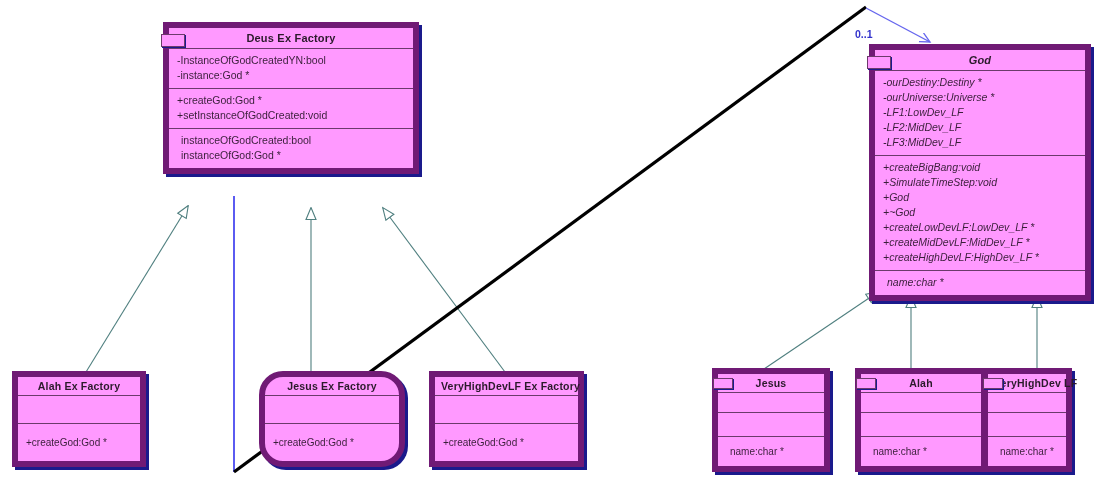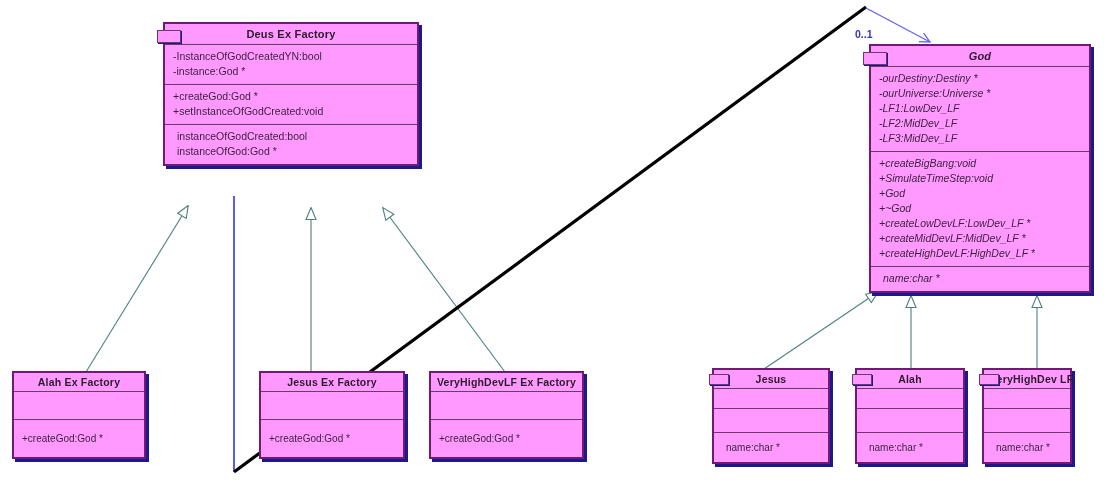--- a/index.html
+++ b/index.html
@@ -27,21 +27,21 @@
     top: 0;
     width: 1120px;
     height: 480px;
     pointer-events: none;
   }
   
   .uml-class {
     position: absolute;
     box-sizing: border-box;
     background: #ff99ff;
-    border: 2px solid #701a75;
+    border: 6px solid #701a75;
     box-shadow: 3px 3px 0 0 #1a1a8c;
     z-index: 3;
   }
   .uml-tab {
     position: absolute;
     left: -8px;
     top: 6px;
     width: 22px;
     height: 11px;
     background: #ff99ff;
@@ -162,21 +162,21 @@
   </div>
 
   <div class="uml-class small-class" style="left:12px; top:371px; width:134px;">
     <div class="cls-title">Alah Ex Factory</div>
     <div class="cls-compartment empty-comp" style="height:28px;"></div>
     <div class="cls-compartment" style="height:38px; padding-top:11px;">
       <div class="member">+createGod:God *</div>
     </div>
   </div>
 
-  <div class="uml-class small-class" style="left:259px; top:371px; width:146px;">
+  <div class="uml-class small-class" style="left:259px; top:371px; width:146px;border-radius:24px;">
     <div class="cls-title">Jesus Ex Factory</div>
     <div class="cls-compartment empty-comp" style="height:28px;"></div>
     <div class="cls-compartment" style="height:38px; padding-top:11px;">
       <div class="member">+createGod:God *</div>
     </div>
   </div>
 
   <div class="uml-class small-class" style="left:429px; top:371px; width:155px;">
     <div class="cls-title">VeryHighDevLF Ex Factory</div>
     <div class="cls-compartment empty-comp" style="height:28px;"></div>
@@ -188,21 +188,21 @@
   <div class="uml-class small-class" style="left:712px; top:368px; width:118px;">
     <div class="uml-tab" style="left:-5px; top:4px; width:18px; height:9px;"></div>
     <div class="cls-title">Jesus</div>
     <div class="cls-compartment empty-comp" style="height:20px;"></div>
     <div class="cls-compartment empty-comp" style="height:24px;"></div>
     <div class="cls-compartment" style="height:30px; padding-top:7px;">
       <div class="member indent">name:char *</div>
     </div>
   </div>
 
-  <div class="uml-class small-class" style="left:855px; top:368px; width:110px;">
+  <div class="uml-class small-class" style="left:855px; top:368px; width:132px;">
     <div class="uml-tab" style="left:-5px; top:4px; width:18px; height:9px;"></div>
     <div class="cls-title">Alah</div>
     <div class="cls-compartment empty-comp" style="height:20px;"></div>
     <div class="cls-compartment empty-comp" style="height:24px;"></div>
     <div class="cls-compartment" style="height:30px; padding-top:7px;">
       <div class="member indent">name:char *</div>
     </div>
   </div>
 
   <div class="uml-class small-class" style="left:982px; top:368px; width:90px;">

